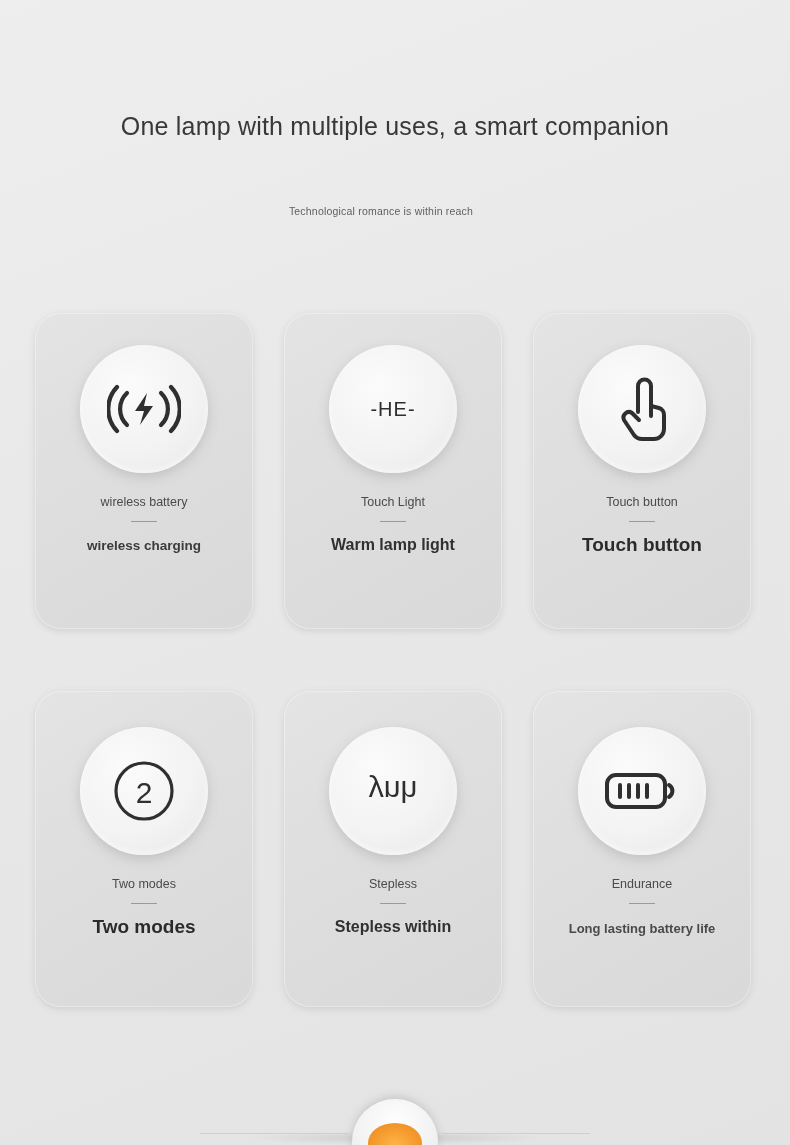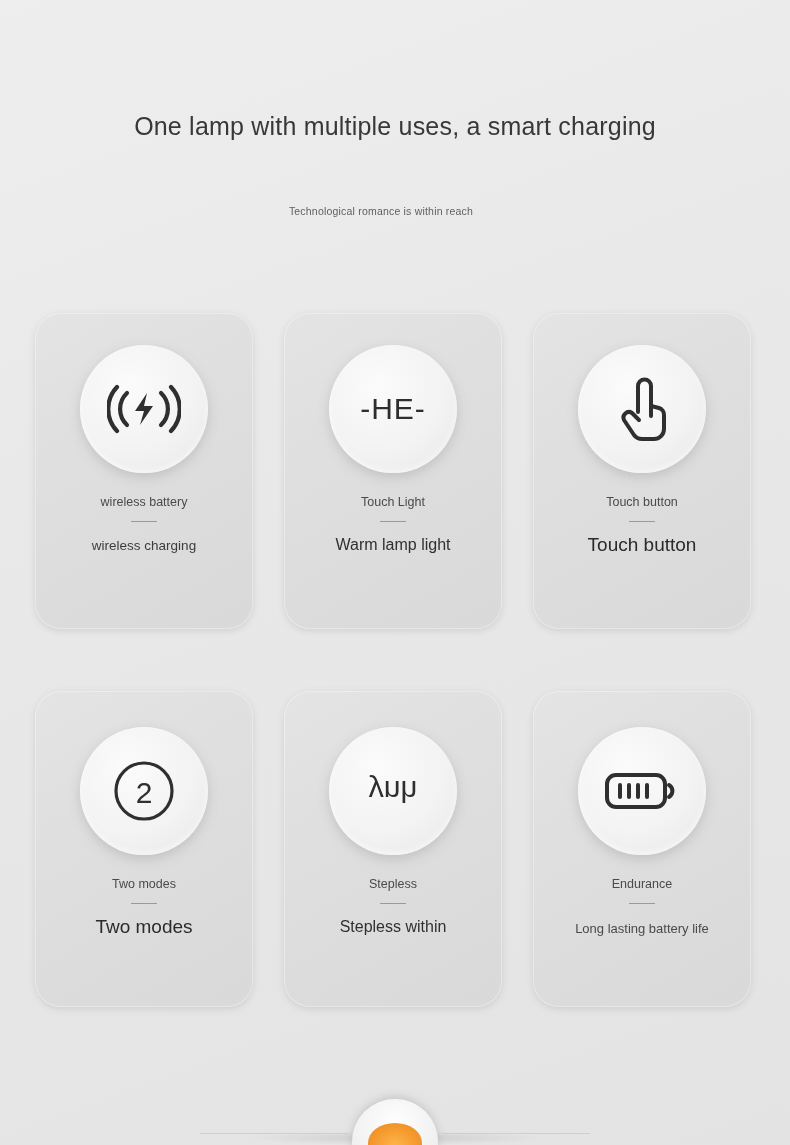--- a/index.html
+++ b/index.html
@@ -84,21 +84,21 @@
       0 -2px 6px rgba(255,255,255,0.6) inset;
     display: flex;
     align-items: center;
     justify-content: center;
     position: relative;
   }
 
   .icon-circle svg { display: block; }
 
   .icon-text {
-    font-size: 30px;
+    font-size: 20px;
     color: #2e2e2e;
     letter-spacing: 1px;
     font-weight: 400;
   }
 
   .icon-text.flip {
     transform: scaleY(-1);
     font-size: 30px;
     letter-spacing: 0px;
   }
@@ -115,21 +115,21 @@
     width: 26px;
     height: 1px;
     background: #9a9a9a;
   }
 
   .label-big {
     margin-top: 14px;
     font-size: 16px;
     color: #303030;
     text-align: left;
-    font-weight: 400;
+    font-weight: 700;
   }
 
   .label-big.small-variant {
     font-size: 13px;
     color: #4a4a4a;
     margin-top: 17px;
   }
 
   .label-big.mid-variant {
     font-size: 13.5px;
@@ -187,21 +187,21 @@
     background: #cfcfcf;
   }
   .peek-line.left { left: 200px; width: 148px; }
   .peek-line.right { left: 442px; width: 148px; }
 </style>
 </head>
 <body>
 
 <div class="page">
 
-  <div class="headline">One lamp with multiple uses, a smart charging</div>
+  <div class="headline">One lamp with multiple uses, a smart companion</div>
   <div class="subhead">Technological romance is within reach</div>
 
   <div class="grid">
 
     <div class="card">
       <div class="icon-circle">
         <span>
           <svg width="74" height="56" viewBox="0 0 74 56">
             <g fill="none" stroke="#2f2f2f" stroke-width="4.2" stroke-linecap="round">
               <path d="M20 12 A22 22 0 0 0 20 44"></path>

